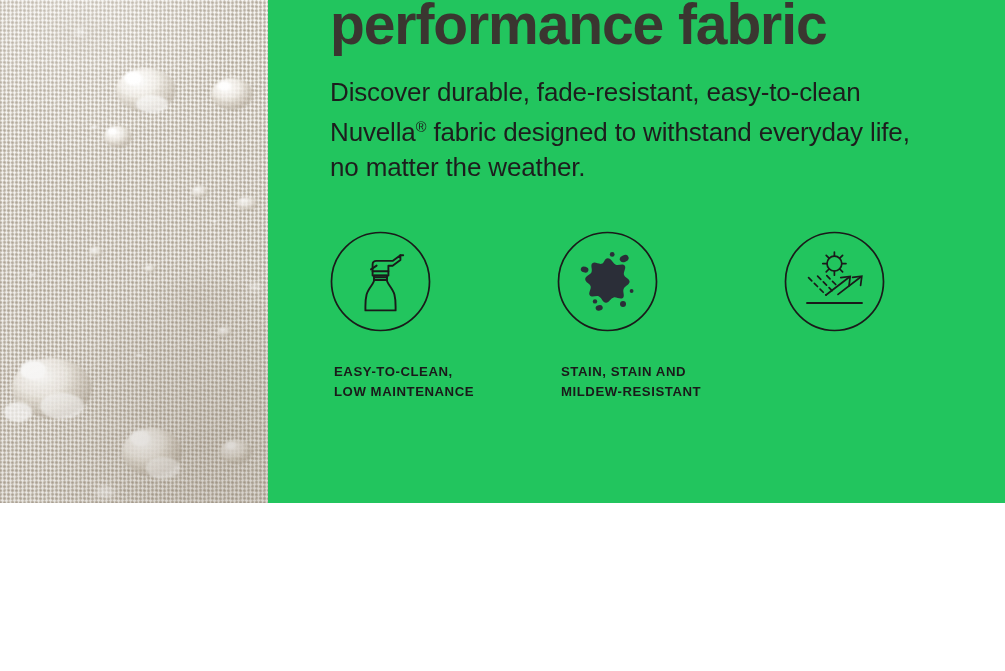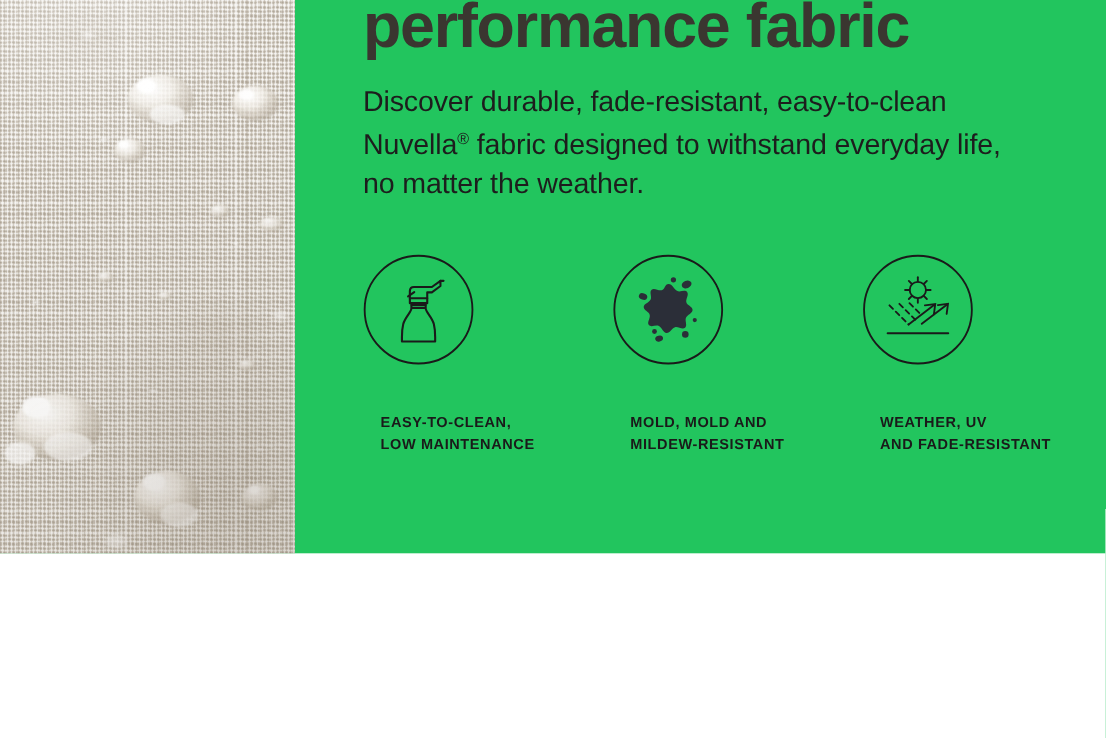--- a/index.html
+++ b/index.html
@@ -136,21 +136,21 @@
     flex: 0 0 227px;
   }
   .feature:last-child { flex: 0 0 220px; width: 220px; }
 
   .icon-circle {
     width: 101px;
     height: 101px;
     display: block;
   }
   .feature-label {
-    margin: 16px;
+    margin: 4px;
     padding-top: 26px;
     color: #1a1a1a;
     font-size: 13.2px;
     line-height: 19.5px;
     font-weight: 700;
     letter-spacing: 0.55px;
     white-space: pre-line;
   }
 </style>
 </head>
@@ -298,21 +298,21 @@
 
             <ellipse cx="67.2" cy="27.6" rx="4.6" ry="3.4" transform="rotate(-22 67.2 27.6)"></ellipse>
             <circle cx="55.2" cy="23.4" r="2.4"></circle>
             <ellipse cx="27.6" cy="38.6" rx="3.9" ry="2.9" transform="rotate(18 27.6 38.6)"></ellipse>
             <circle cx="66.0" cy="73.0" r="3.0"></circle>
             <ellipse cx="42.2" cy="76.8" rx="3.6" ry="2.7" transform="rotate(-14 42.2 76.8)"></ellipse>
             <circle cx="38.0" cy="70.4" r="2.2"></circle>
             <circle cx="74.6" cy="60.0" r="1.9"></circle>
           </g>
         </svg>
-        <p class="feature-label">MOLD, MOLD AND
+        <p class="feature-label">STAIN, STAIN AND
 MILDEW-RESISTANT</p>
       </div>
 
       <div class="feature">
         <svg class="icon-circle" viewBox="0 0 101 101">
           <circle cx="50.5" cy="50.5" r="49" fill="none" stroke="#1a1a1a" stroke-width="1.7"></circle>
           <g stroke="#1a1a1a" stroke-width="1.7" fill="none" stroke-linecap="round">
 
             <circle cx="50.4" cy="32.6" r="7.4"></circle>
             <path d="M50.4 21.0 L50.4 25.0"></path>
@@ -329,19 +329,17 @@
             <path d="M42.8 44.6 L54.0 55.8" stroke-dasharray="4.5 3.6"></path>
 
             <path d="M42.0 64.0 L65.4 46.0"></path>
             <path d="M56.8 46.6 L66.2 45.4 L65.0 54.8"></path>
             <path d="M54.0 63.4 L77.0 45.8"></path>
             <path d="M68.6 46.4 L77.8 45.2 L76.6 54.4"></path>
 
             <path d="M23.0 72.0 L78.0 72.0" stroke-width="1.9"></path>
           </g>
         </svg>
-        <p class="feature-label">WEATHER, UV
-AND FADE-RESISTANT</p>
       </div>
 
     </div>
   </div>
 </div>
 
 </body></html>

